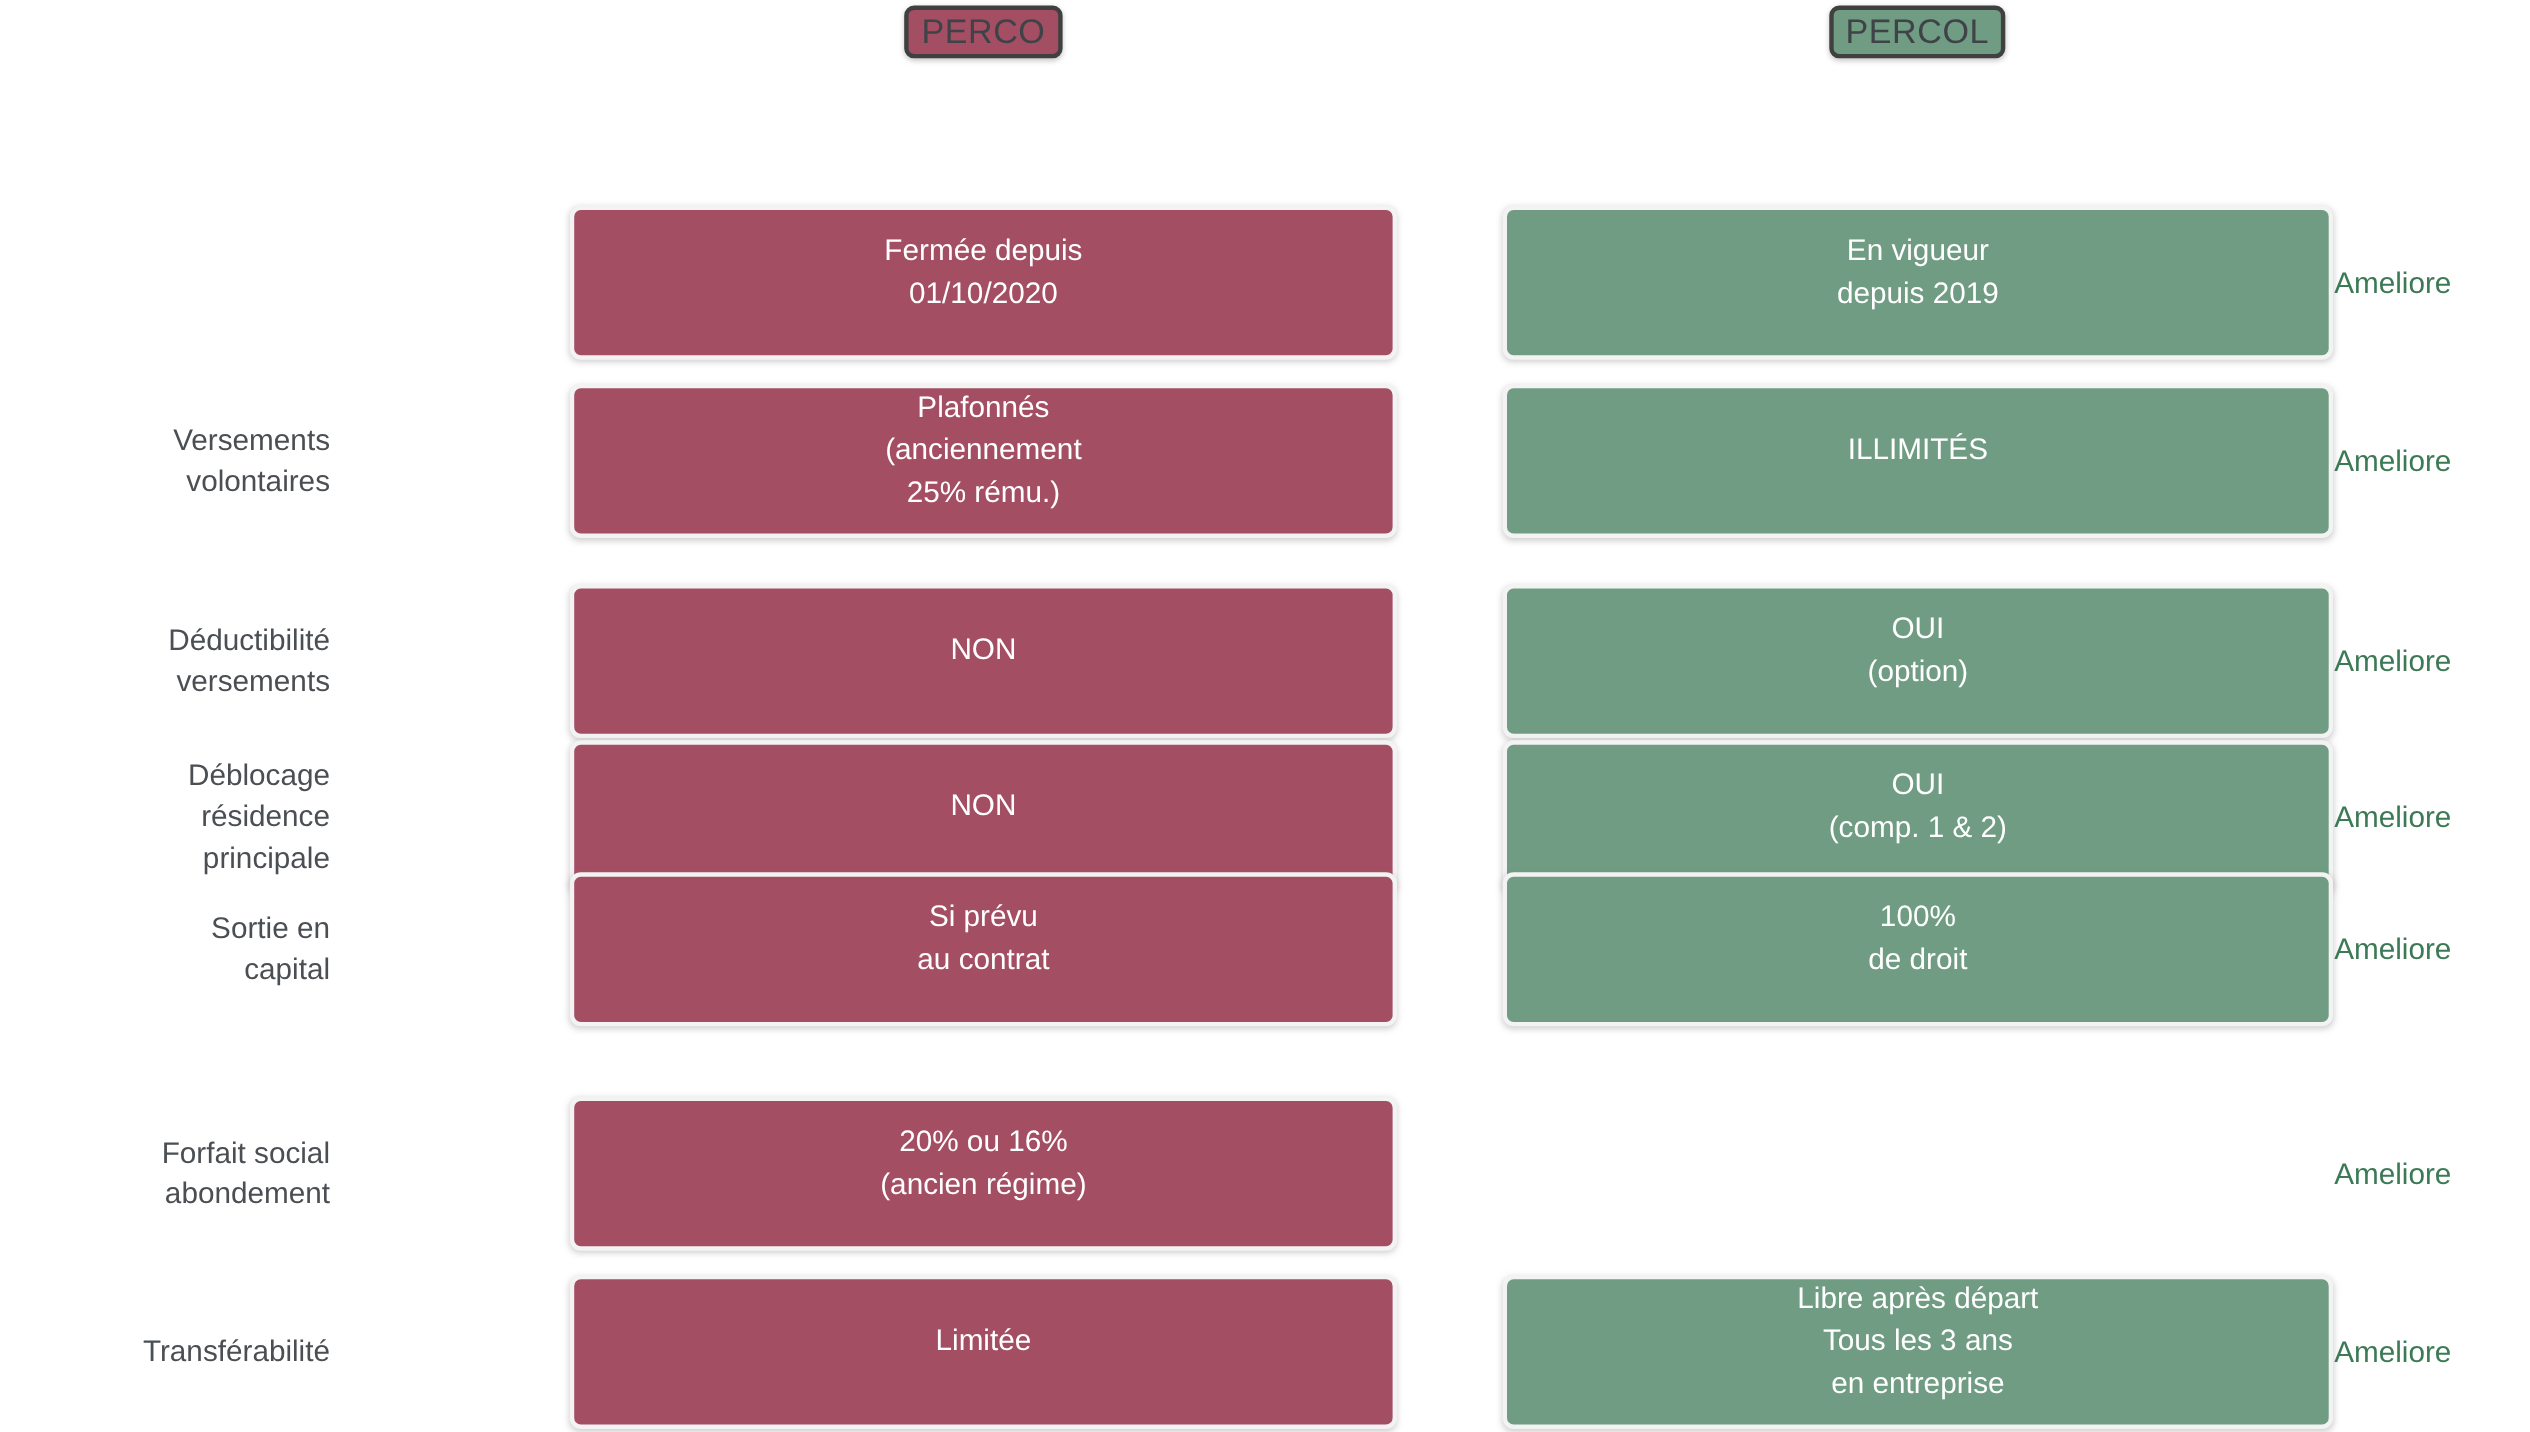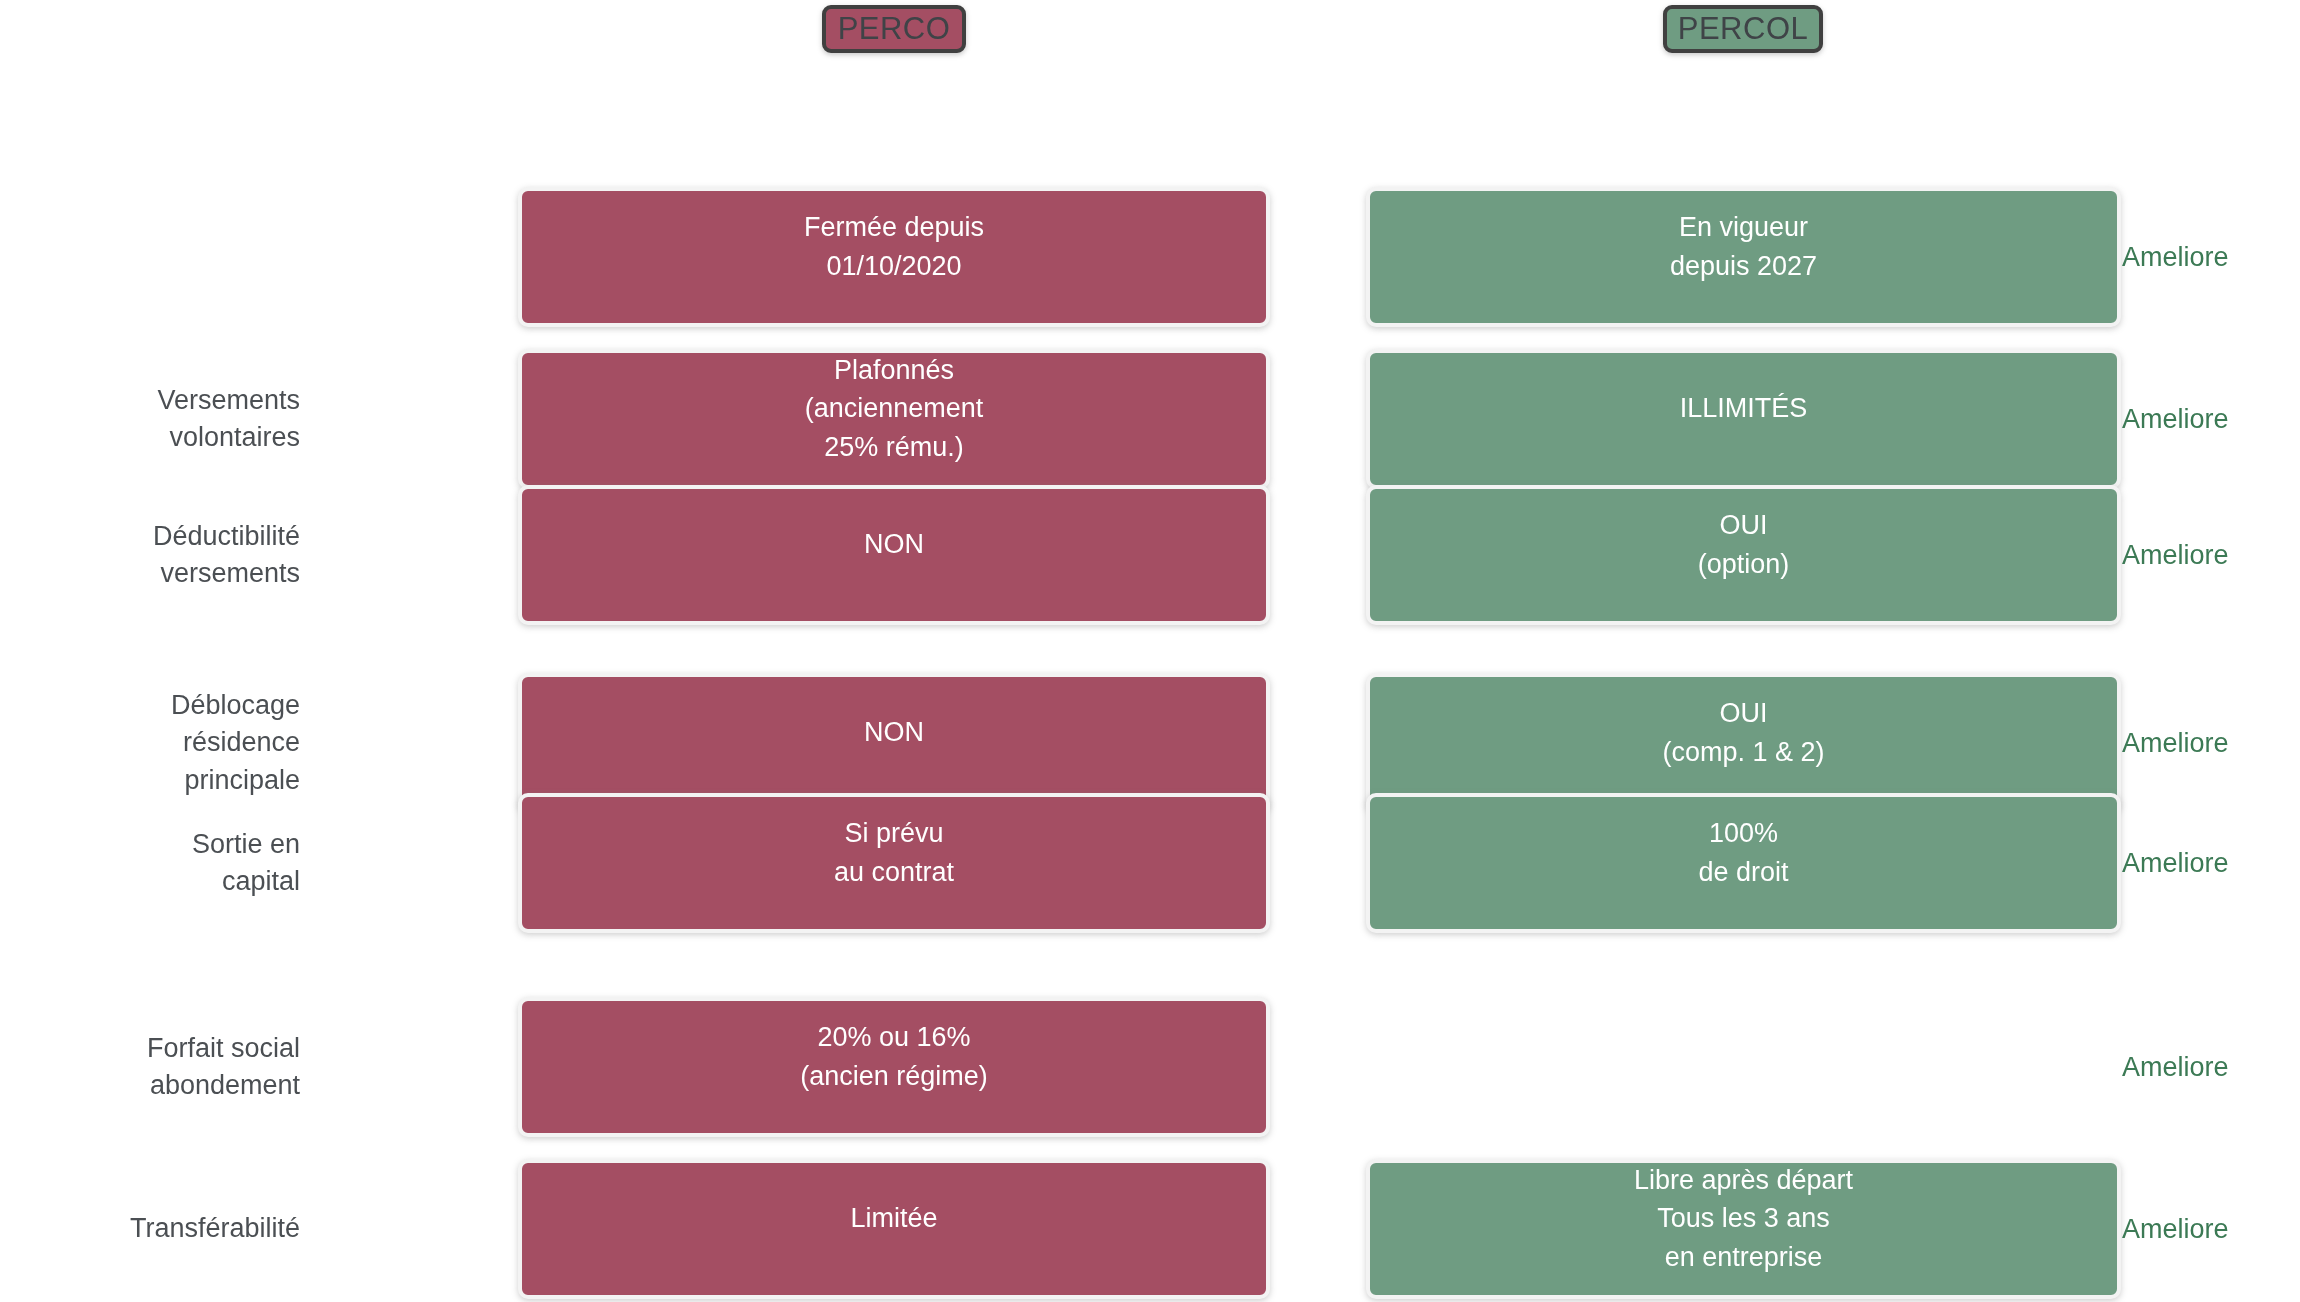--- a/index.html
+++ b/index.html
@@ -118,33 +118,33 @@
 
   <div class="badge" id="badge-percol">
     <span>PERCOL</span>
   </div>
 
   <div id="rows-container">
       <div class="row" style="top: 187px;">
         <div class="cell perco">Fermée depuis
 01/10/2020</div>
         <div class="cell percol">En vigueur
-depuis 2027</div>
+depuis 2019</div>
         <div class="verdict">Ameliore</div>
       </div>
       <div class="row" style="top: 349px;">
         <div class="row-label">Versements
 volontaires</div>
         <div class="cell perco">Plafonnés
 (anciennement
 25% rému.)</div>
         <div class="cell percol">ILLIMITÉS</div>
         <div class="verdict">Ameliore</div>
       </div>
-      <div class="row" style="top: 485px;">
+      <div class="row" style="top: 531px;">
         <div class="row-label">Déductibilité
 versements</div>
         <div class="cell perco">NON</div>
         <div class="cell percol">OUI
 (option)</div>
         <div class="verdict">Ameliore</div>
       </div>
       <div class="row" style="top: 673px;">
         <div class="row-label">Déblocage
 résidence

